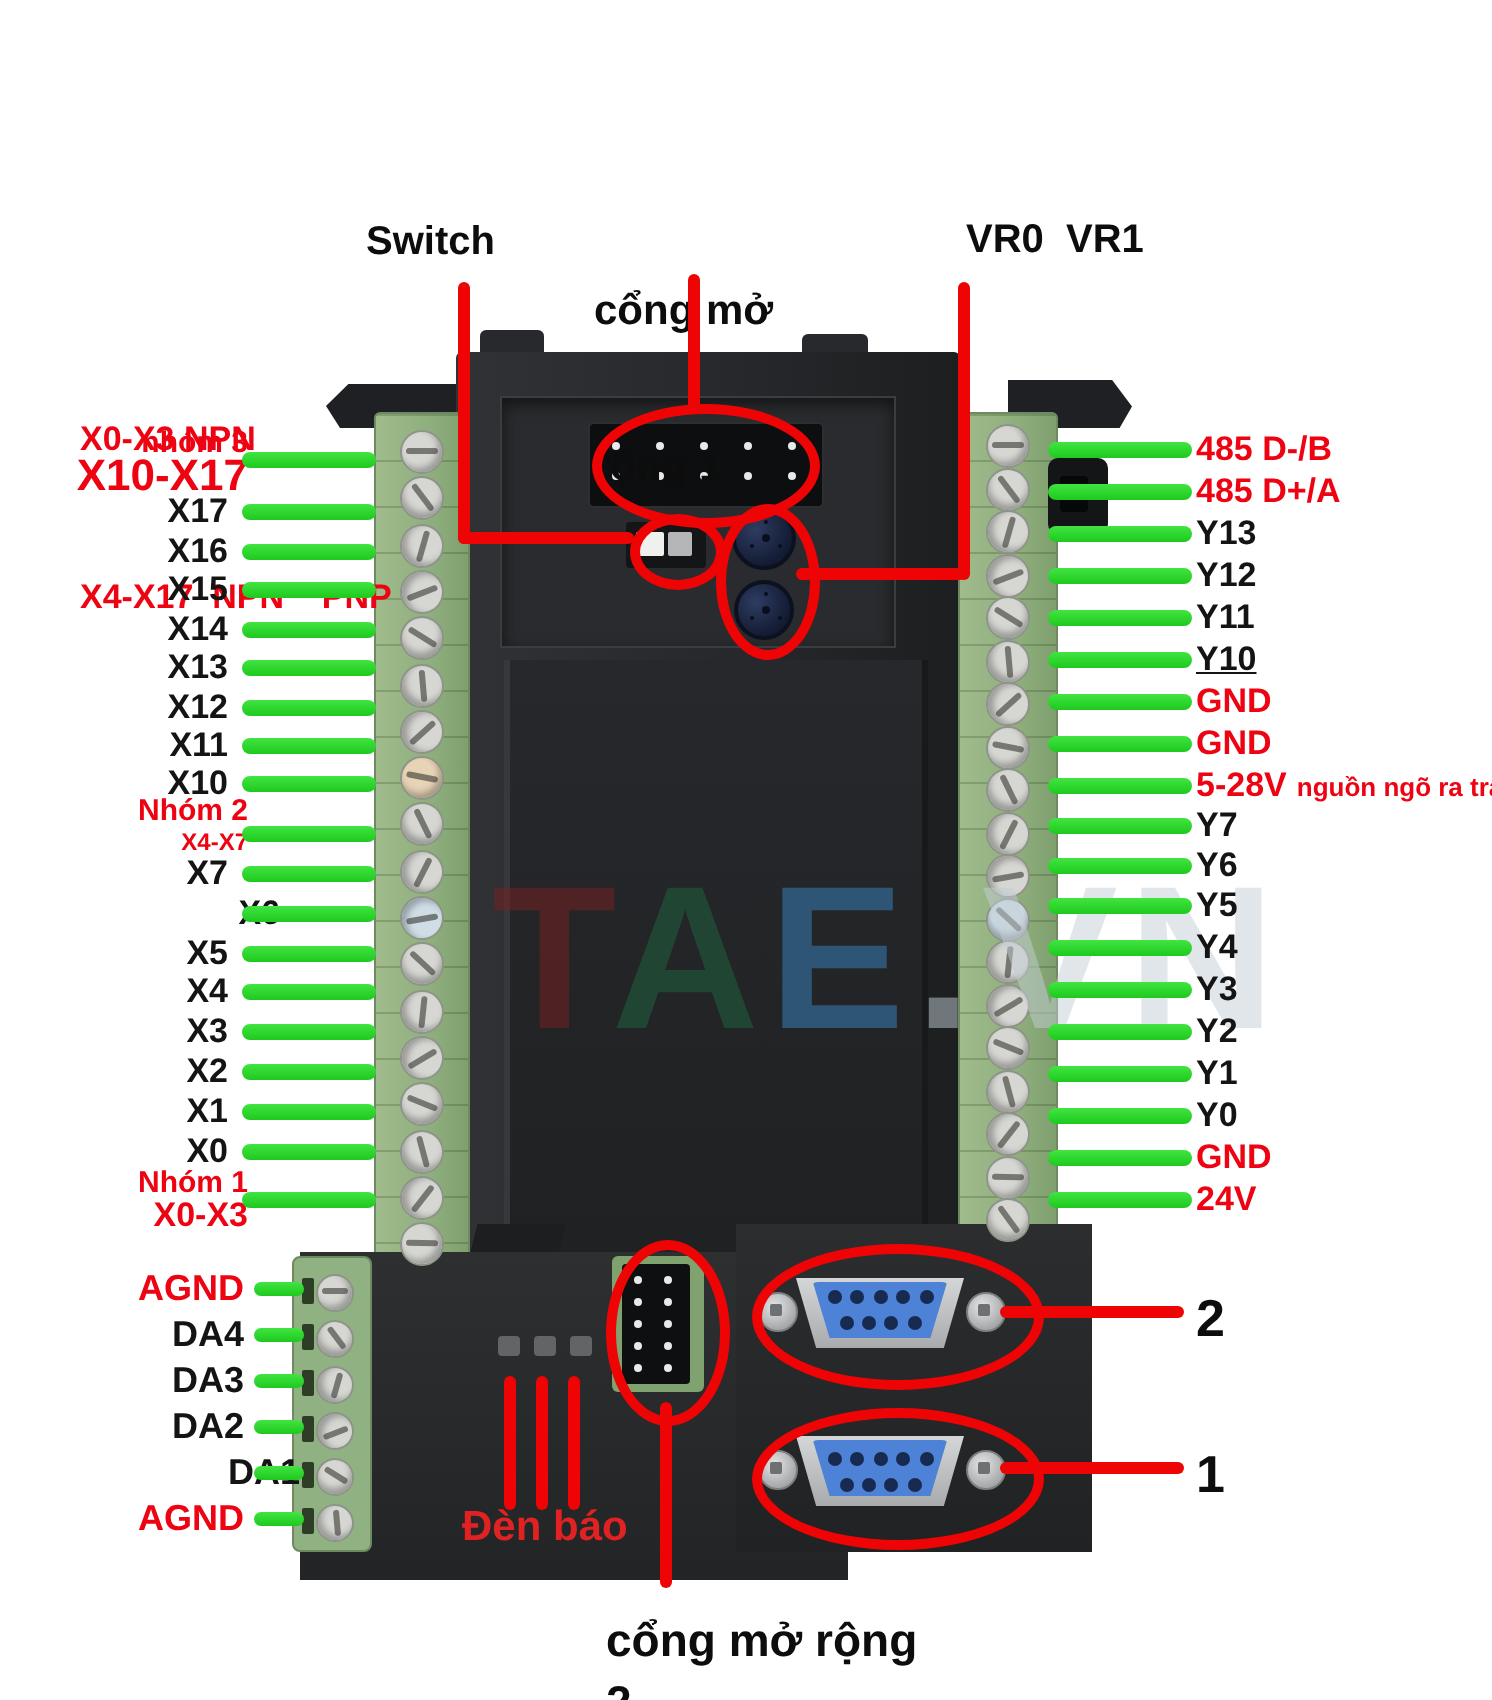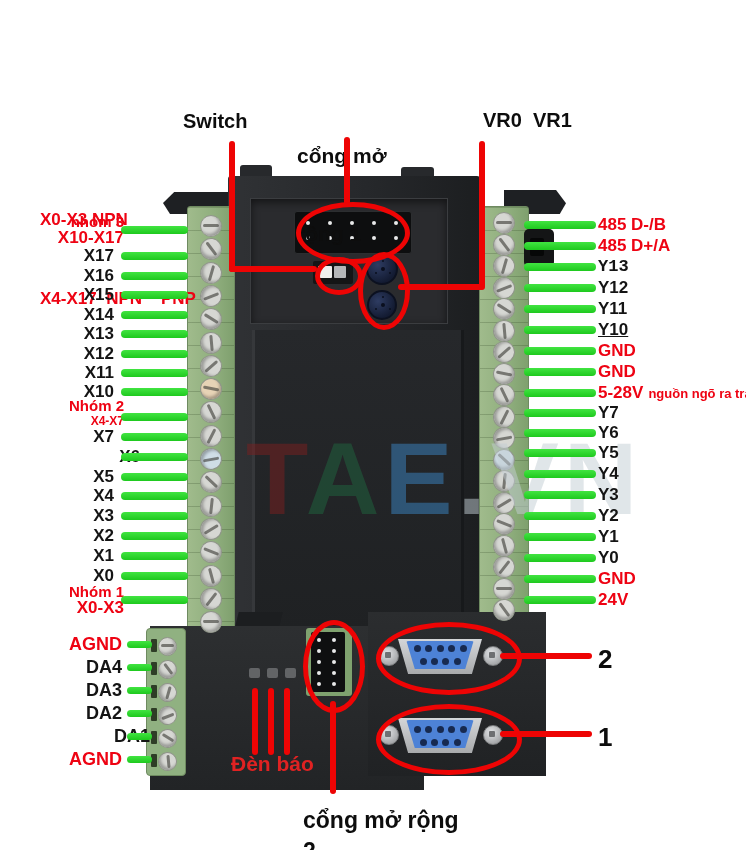--- a/index.html
+++ b/index.html
@@ -284,21 +284,21 @@
       <div>2</div>
     </div>
     <div class="rell rell-db2"></div>
     <div class="rell rell-db1"></div>
     <div class="rline" style="left:500px;top:653px;width:92px;height:6px;"></div>
     <div class="rline" style="left:500px;top:731px;width:92px;height:6px;"></div>
     <div class="lbl-con" style="top:644px;">2</div>
     <div class="lbl-con" style="top:722px;">1</div>
   <div class="grp" style="top: 214px;">
         <div>nhóm 3</div>
-        <div style="font-size: 17px; line-height: 17px;">X10-X17</div>
+        <div style="font-size: 22px; line-height: 17px;">X10-X17</div>
       </div>
       <div class="wire" style="left: 121px; top: 226px; width: 67px;"></div>
       <div class="io-label left" style="top: 244px;">X17</div>
       <div class="wire" style="left: 121px; top: 252px; width: 67px;"></div>
       <div class="io-label left" style="top: 264px;">X16</div>
       <div class="wire" style="left: 121px; top: 272px; width: 67px;"></div>
       <div class="io-label left" style="top: 283px;">X15</div>
       <div class="wire" style="left: 121px; top: 291px; width: 67px;"></div>
       <div class="io-label left" style="top: 303px;">X14</div>
       <div class="wire" style="left: 121px; top: 311px; width: 67px;"></div>
@@ -333,21 +333,21 @@
       <div class="wire" style="left: 121px; top: 572px; width: 67px;"></div>
       <div class="grp" style="top: 584px;">
         <div>Nhóm 1</div>
         <div style="font-size: 17px; line-height: 17px;">X0-X3</div>
       </div>
       <div class="wire" style="left: 121px; top: 596px; width: 67px;"></div>
       <div class="io-label right red" style="top: 213px;"><span>485 D-/B</span></div>
       <div class="wire" style="left: 524px; top: 221px; width: 72px;"></div>
       <div class="io-label right red" style="top: 234px;"><span>485 D+/A</span></div>
       <div class="wire" style="left: 524px; top: 242px; width: 72px;"></div>
-      <div class="io-label right" style="top: 255px; font-family: Liberation Mono, monospace;"><span>Y13</span></div>
+      <div class="io-label right" style="top: 255px;"><span>Y13</span></div>
       <div class="wire" style="left: 524px; top: 263px; width: 72px;"></div>
       <div class="io-label right" style="top: 276px;"><span>Y12</span></div>
       <div class="wire" style="left: 524px; top: 284px; width: 72px;"></div>
       <div class="io-label right" style="top: 297px;"><span>Y11</span></div>
       <div class="wire" style="left: 524px; top: 305px; width: 72px;"></div>
       <div class="io-label right" style="top: 318px; text-decoration: underline;"><span>Y10</span></div>
       <div class="wire" style="left: 524px; top: 326px; width: 72px;"></div>
       <div class="io-label right red" style="top: 339px;"><span>GND</span></div>
       <div class="wire" style="left: 524px; top: 347px; width: 72px;"></div>
       <div class="io-label right red" style="top: 360px;"><span>GND</span></div>

